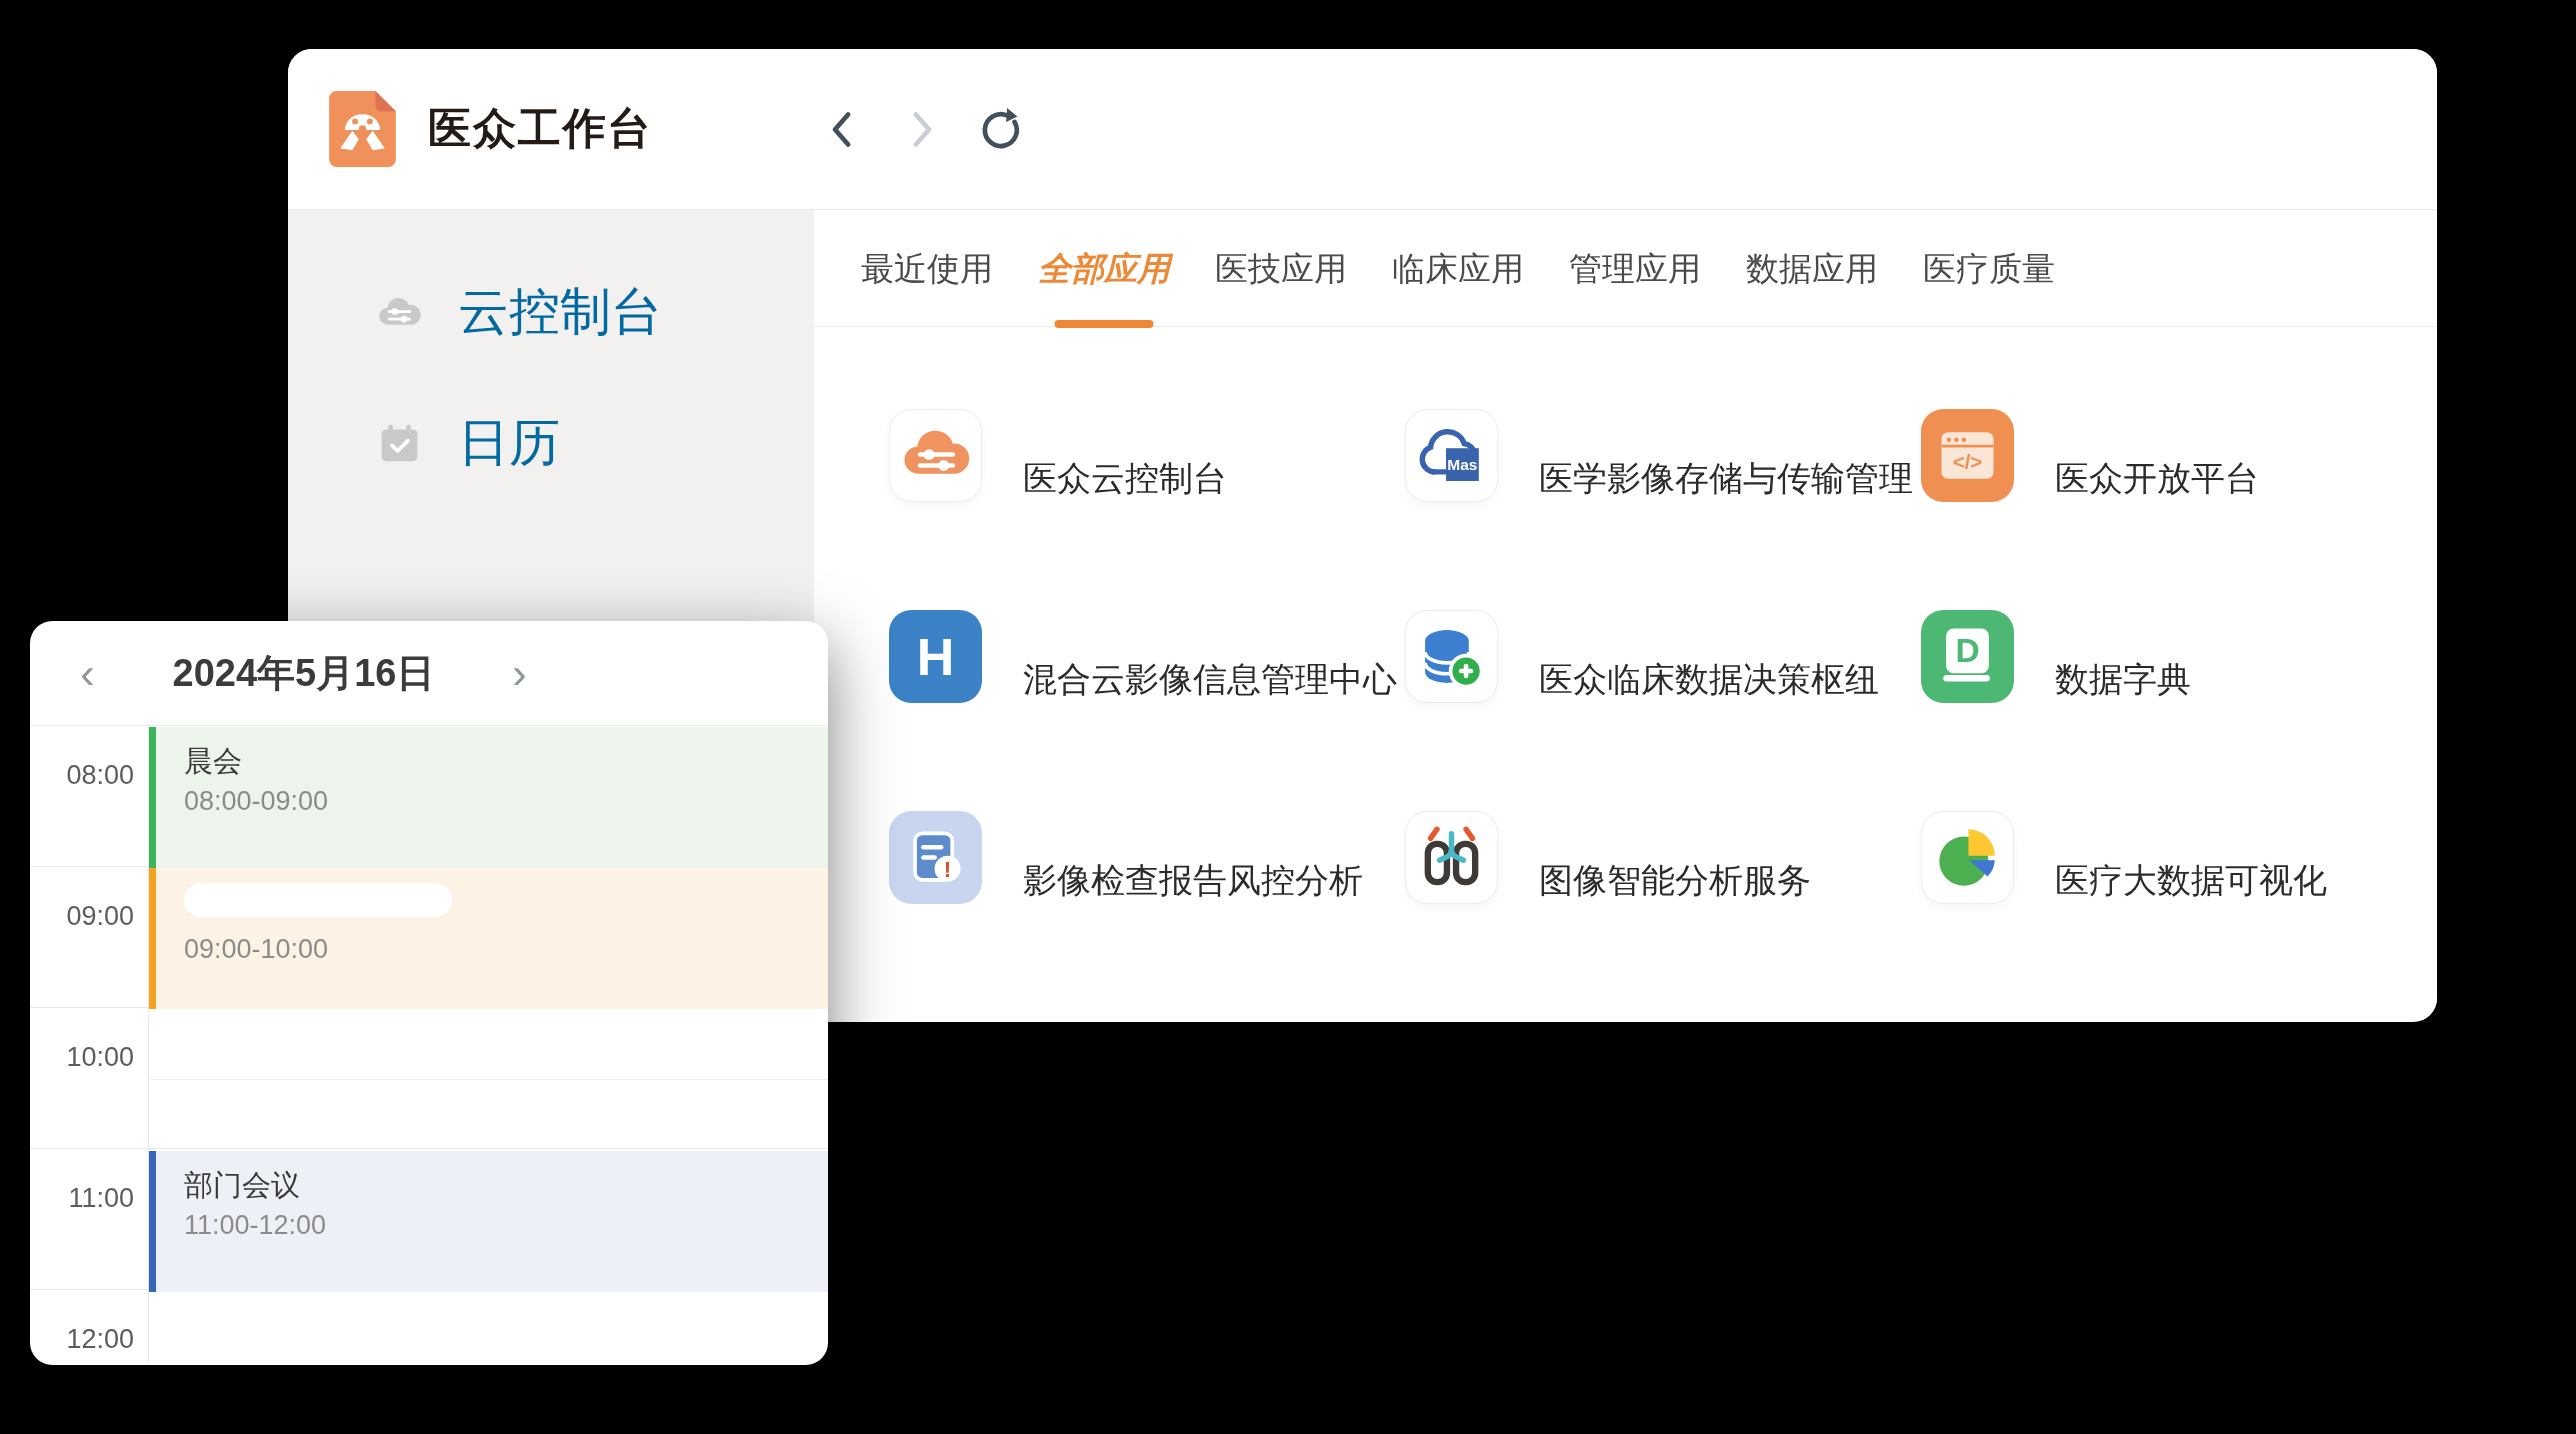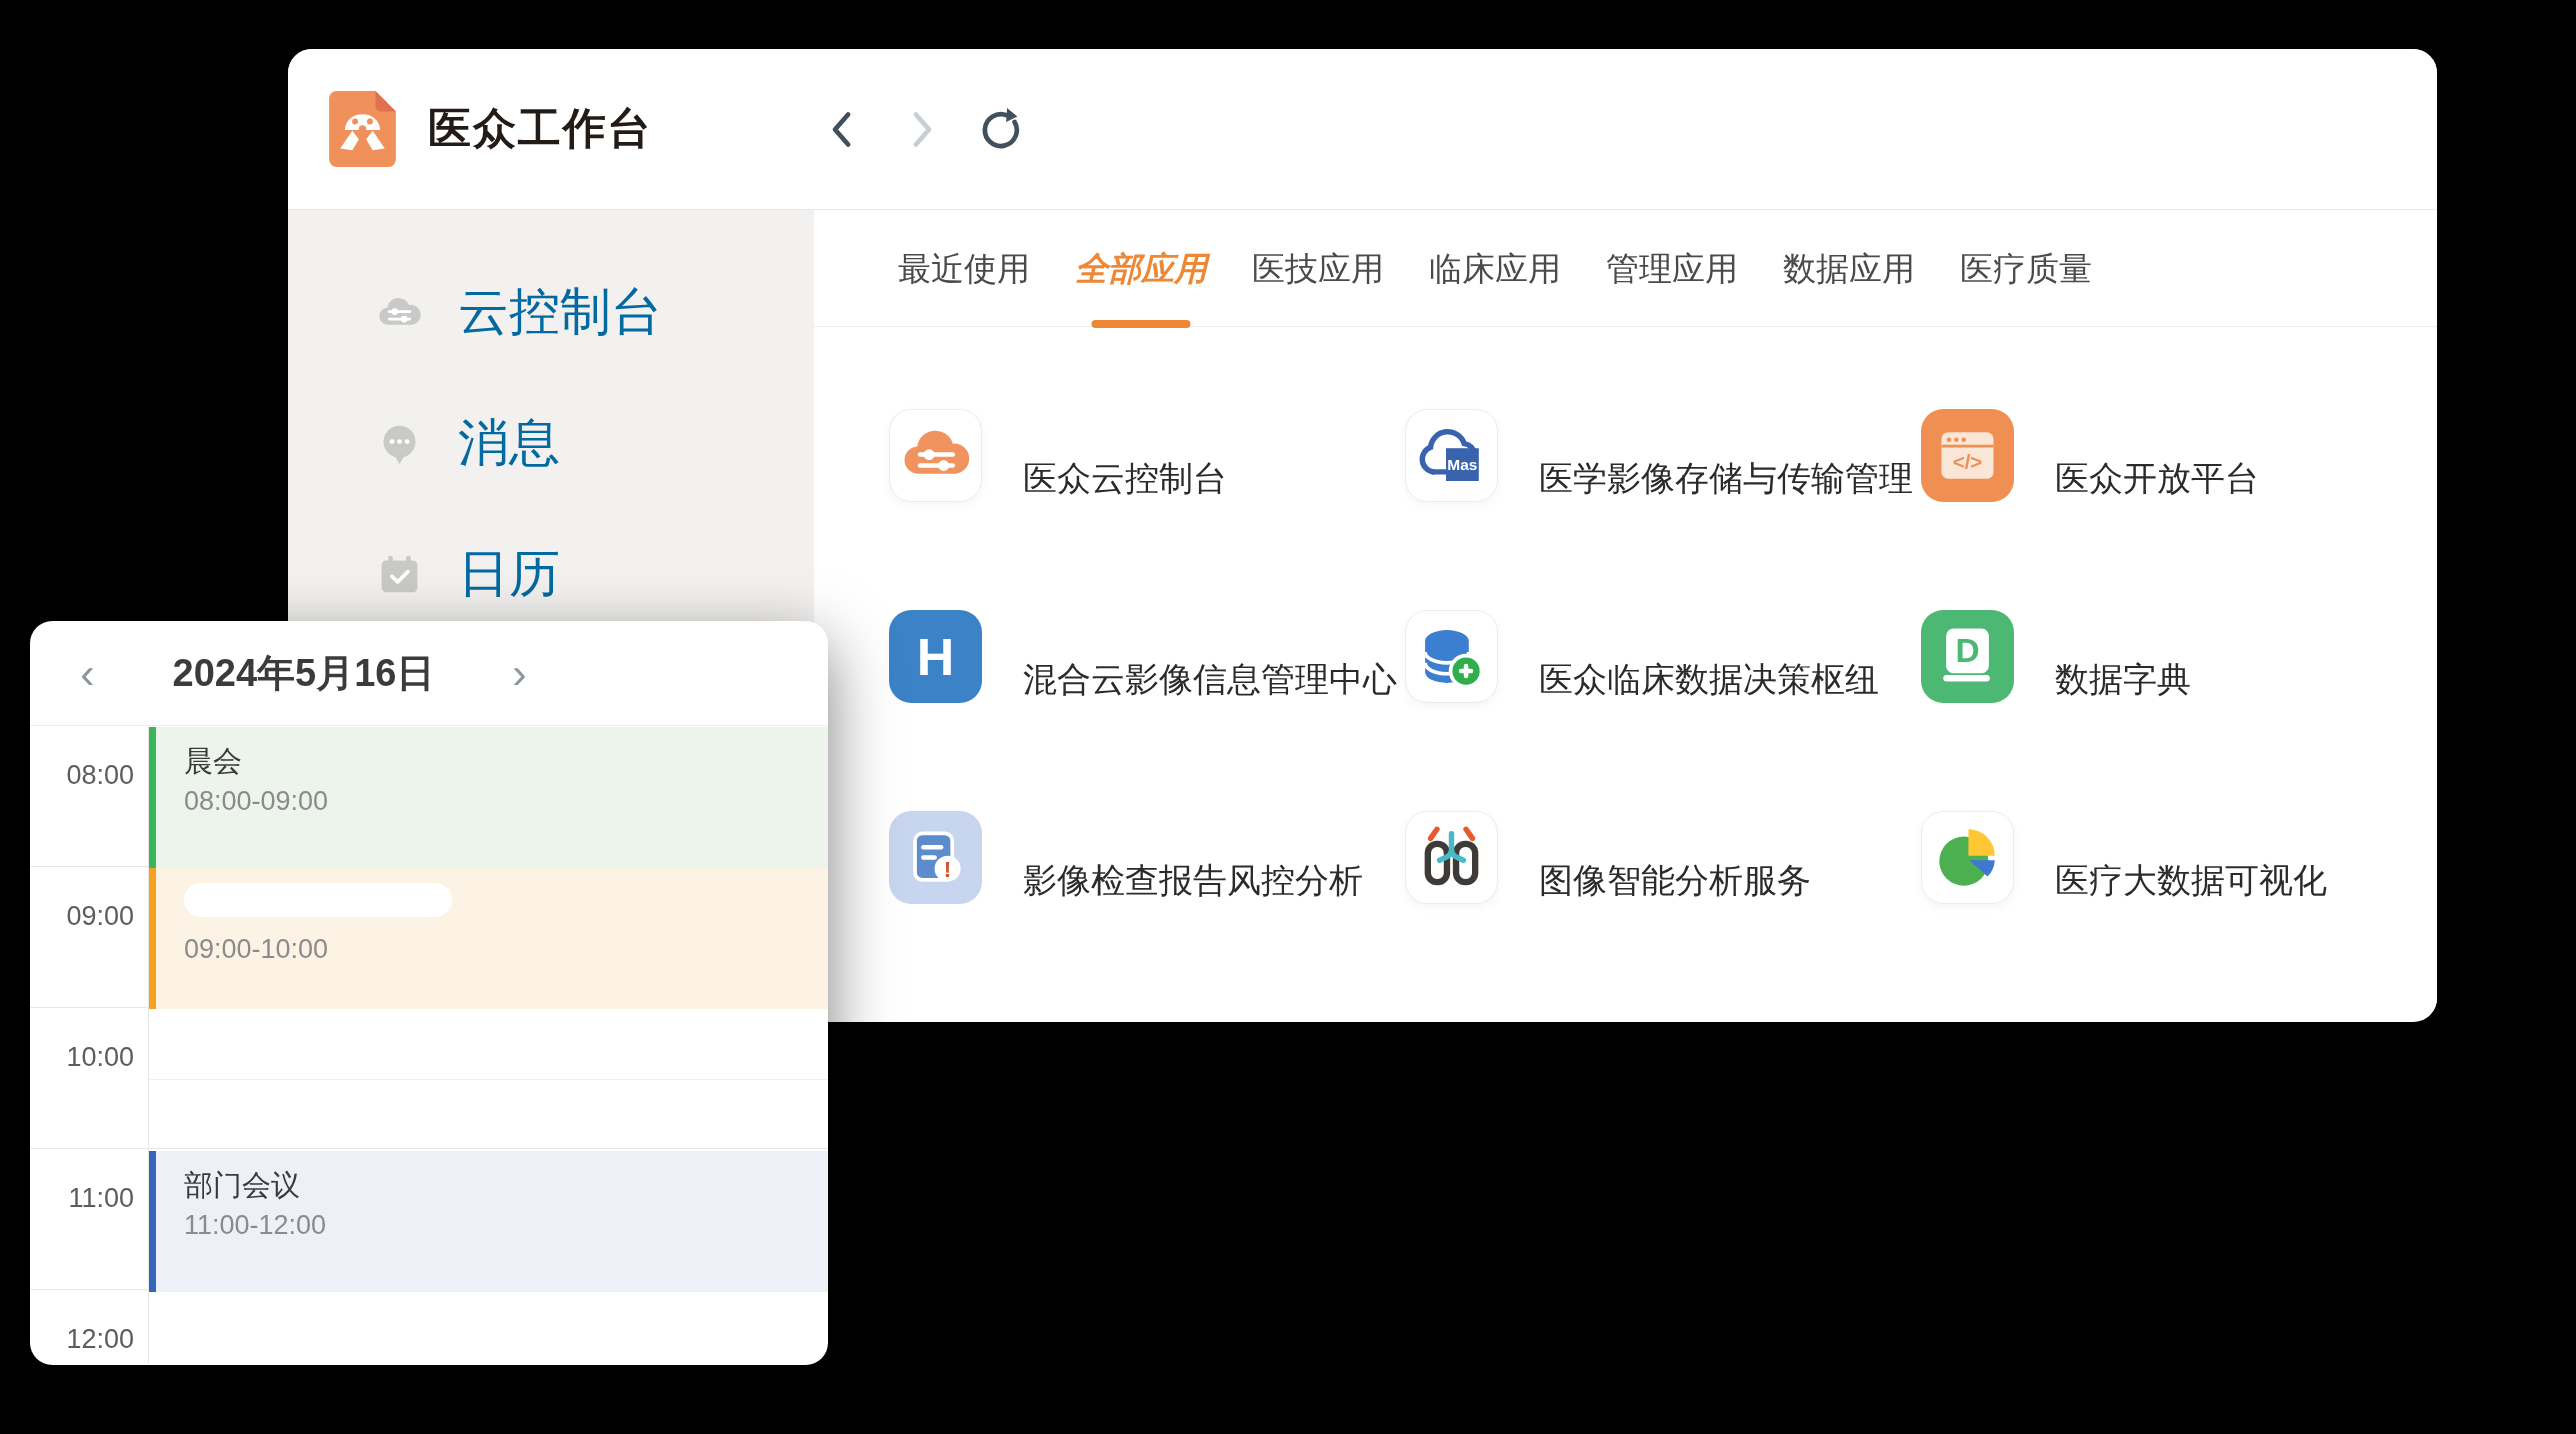--- a/index.html
+++ b/index.html
@@ -22,21 +22,21 @@
   .app-body { display:flex; height:810px; }
   .sidebar { width:526px; background:#f2f1ef; padding-top:37px; }
   .side-item { height:131px; display:flex; align-items:center; padding-left:88px; gap:35px; cursor:pointer; }
   .side-item svg { width:47px; height:47px; flex:0 0 auto; }
   .side-label { font-size:51px; color:#0369a1; }
 
   .main-content { position:relative; width:1623px; background:#fff; }
 
   
   .tabs-bar { position:relative; height:117px; display:flex; align-items:center;
-    padding-left:84px; gap:45px; border-bottom:1.9px solid #ececec; }
+    padding-left:47px; gap:45px; border-bottom:1.9px solid #ececec; }
   .tab { position:relative; height:117px; line-height:117px; font-size:33px; color:#4a4a4a;
     cursor:pointer; white-space:nowrap; }
   .tab.active { color:#ED8936; font-weight:700;font-style:italic; }
   .tab.active::after { content:""; position:absolute; left:50%; transform:translateX(-50%);
     bottom:-1.9px; width:99px; height:8.4px; border-radius:4.7px; background:#ED8936; }
 
   
   .apps-grid { padding-top:82px; }
   .app-row { display:flex; padding-left:75px; margin-bottom:108px; }
   .app-item { width:573px; display:flex; align-items:flex-end; cursor:pointer; }
@@ -129,30 +129,20 @@
             <path d="M13 38 a9 9 0 0 1 -1 -18 a12 12 0 0 1 23 -3 a10 10 0 0 1 4 21 z" fill="#c9c9c7"></path>
             <line x1="14" y1="24" x2="36" y2="24" stroke="#fff" stroke-width="3" stroke-linecap="round"></line>
             <circle cx="20" cy="24" r="3.6" fill="#fff"></circle>
             <line x1="14" y1="32" x2="36" y2="32" stroke="#fff" stroke-width="3" stroke-linecap="round"></line>
             <circle cx="30" cy="32" r="3.6" fill="#fff"></circle>
           </svg>
           <span class="side-label">云控制台</span>
         </div>
         <div class="side-item">
           <svg viewBox="0 0 50 50">
-            <circle cx="25" cy="23" r="17" fill="#c9c9c7"></circle>
-            <path d="M20 38 h10 l-5 9 z" fill="#c9c9c7"></path>
-            <circle cx="17" cy="23" r="2.6" fill="#fff"></circle>
-            <circle cx="25" cy="23" r="2.6" fill="#fff"></circle>
-            <circle cx="33" cy="23" r="2.6" fill="#fff"></circle>
-          </svg>
-          <span class="side-label">消息</span>
-        </div>
-        <div class="side-item">
-          <svg viewBox="0 0 50 50">
             <rect x="6" y="10" width="38" height="34" rx="5" fill="#c9c9c7"></rect>
             <rect x="13" y="5" width="5" height="9" rx="2.5" fill="#c9c9c7"></rect>
             <rect x="32" y="5" width="5" height="9" rx="2.5" fill="#c9c9c7"></rect>
             <path d="M17 27 l6 6 11 -11" fill="none" stroke="#fff" stroke-width="4" stroke-linecap="round" stroke-linejoin="round"></path>
           </svg>
           <span class="side-label">日历</span>
         </div>
       </div>
 
       <div class="main-content">

